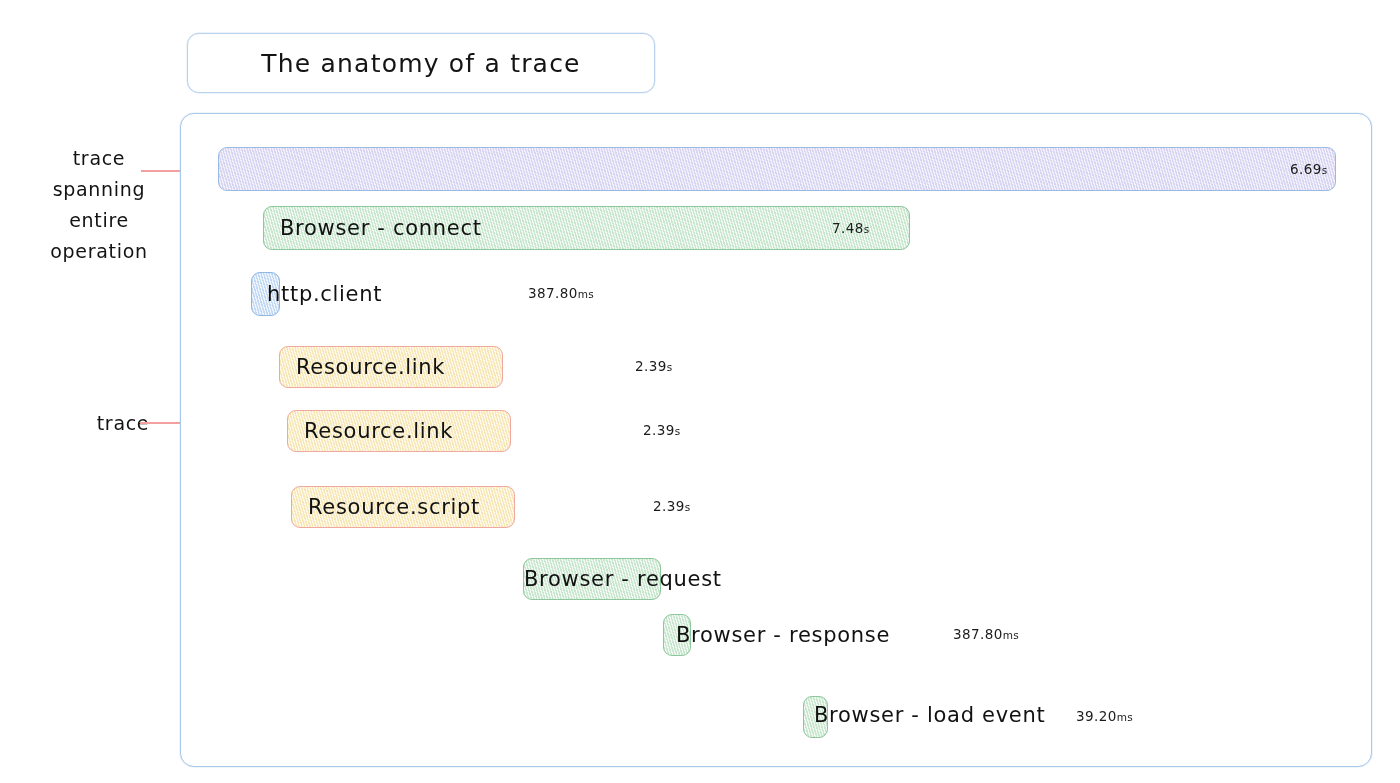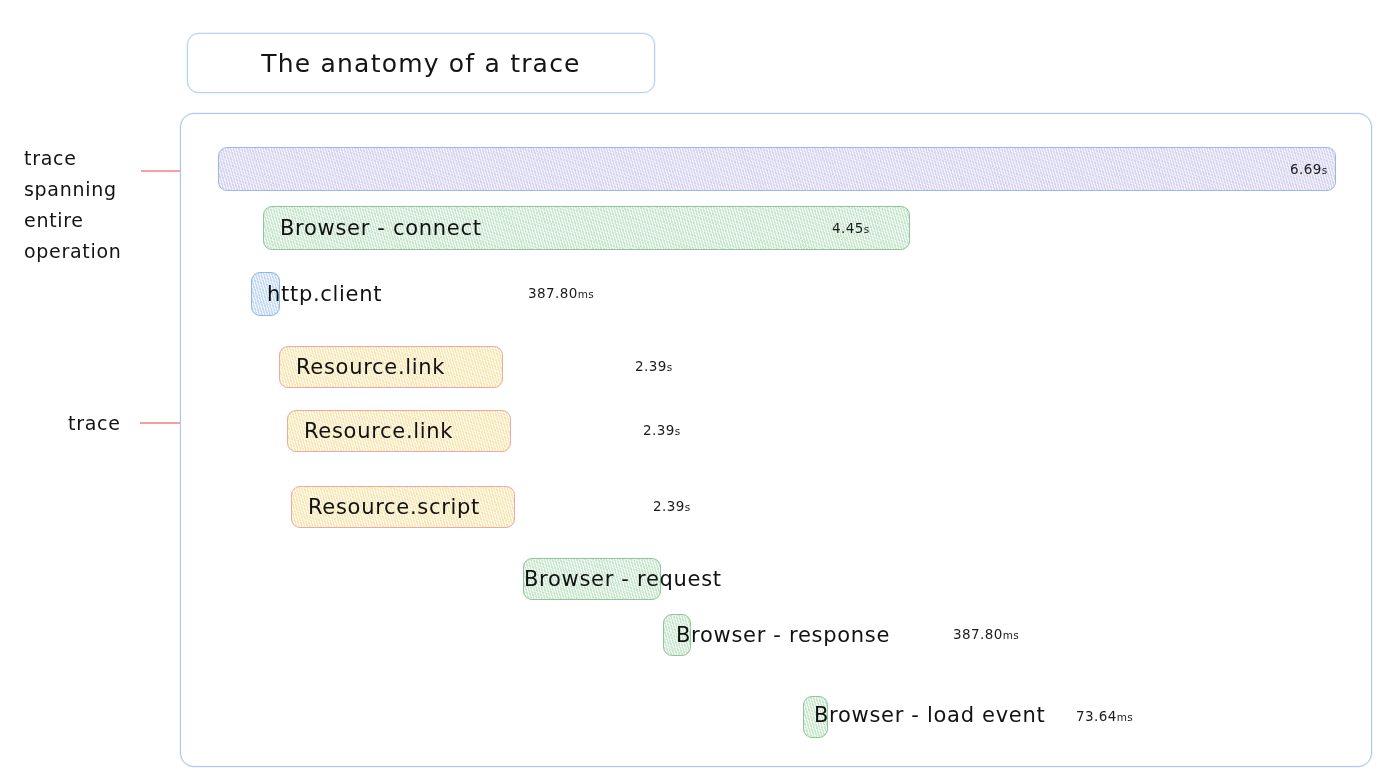--- a/index.html
+++ b/index.html
@@ -82,21 +82,21 @@
   .fill-yellow{
     background-color:#fdf2cf;
     background-image:
       repeating-linear-gradient(74deg, rgba(255,255,255,.55) 0 1.2px, rgba(225,190,95,.2) 1.2px 2.6px);
     border:1.4px solid #f0a9a0;
   }
 
   
   .anno{
     position:absolute;font-size:19px;line-height:31px;color:#131313;
-    letter-spacing:.7px;white-space:pre-line;
+    letter-spacing:.7px;white-space:pre-line;text-align:center;
   }
   .conn{position:absolute;background:#f2a0a0;height:1.6px;}
   .bracket{position:absolute;background:#f08f8f;width:1.6px;}
 </style>
 </head>
 <body>
 
 <div class="root">
 
   <div class="title-card">
@@ -114,21 +114,21 @@
   <div class="conn" style="left:140px;top:422px;width:73px;"></div>
   <div class="bracket" style="left:213px;top:216px;height:514px;"></div>
 
   <div class="frame">
     <div id="spans-host">
         <div class="bar fill-purple" style="left: 37px; top: 33px; width: 1118px; height: 44px;">
           <span class="dur hand" style="left: 1035px; top: 13px; margin-left: 36px;"><span>6.69</span><span class="u">s</span></span>
         </div>
         <div class="bar fill-green" style="left: 50px; top: 92px; width: 647px; height: 44px;">
           <span class="lbl hand" style="left: 16px; top: 9px;">Browser - connect</span>
-          <span class="dur hand" style="left: 568px; top: 13px;"><span>4.45</span><span class="u">s</span></span>
+          <span class="dur hand" style="left: 568px; top: 13px;"><span>7.48</span><span class="u">s</span></span>
         </div>
         <div class="bar fill-blue" style="left: 70px; top: 158px; width: 29px; height: 44px;">
           <span class="lbl hand" style="left: 15px; top: 9px;">http.client</span>
         </div>
         <span class="dur-out hand" style="left: 347px; top: 171px;"><span>387.80</span><span class="u">ms</span></span>
         <div class="bar fill-yellow" style="left: 98px; top: 232px; width: 224px; height: 42px;">
           <span class="lbl hand" style="left: 16px; top: 8px;">Resource.link</span>
         </div>
         <span class="dur-out hand" style="left: 454px; top: 244px;"><span>2.39</span><span class="u">s</span></span>
         <div class="bar fill-yellow" style="left: 106px; top: 296px; width: 224px; height: 42px;">
@@ -142,17 +142,17 @@
         <div class="bar fill-green" style="left: 310px; top: 444px; width: 138px; height: 42px;">
           <span class="lbl hand" style="left: 0; top: 8px;">Browser - request</span>
         </div>
         <div class="bar fill-green" style="left: 450px; top: 500px; width: 28px; height: 42px;">
           <span class="lbl hand" style="left: 12px; top: 8px;">Browser - response</span>
         </div>
         <span class="dur-out hand" style="left: 772px; top: 512px;"><span>387.80</span><span class="u">ms</span></span>
         <div class="bar fill-green" style="left: 590px; top: 582px; width: 25px; height: 42px;">
           <span class="lbl hand" style="left: 10px; top: 6px;">Browser - load event</span>
         </div>
-        <span class="dur-out hand" style="left: 895px; top: 594px;"><span>73.64</span><span class="u">ms</span></span>
+        <span class="dur-out hand" style="left: 895px; top: 594px;"><span>39.20</span><span class="u">ms</span></span>
       </div>
   </div>
 
 </div>
 
 </body></html>

